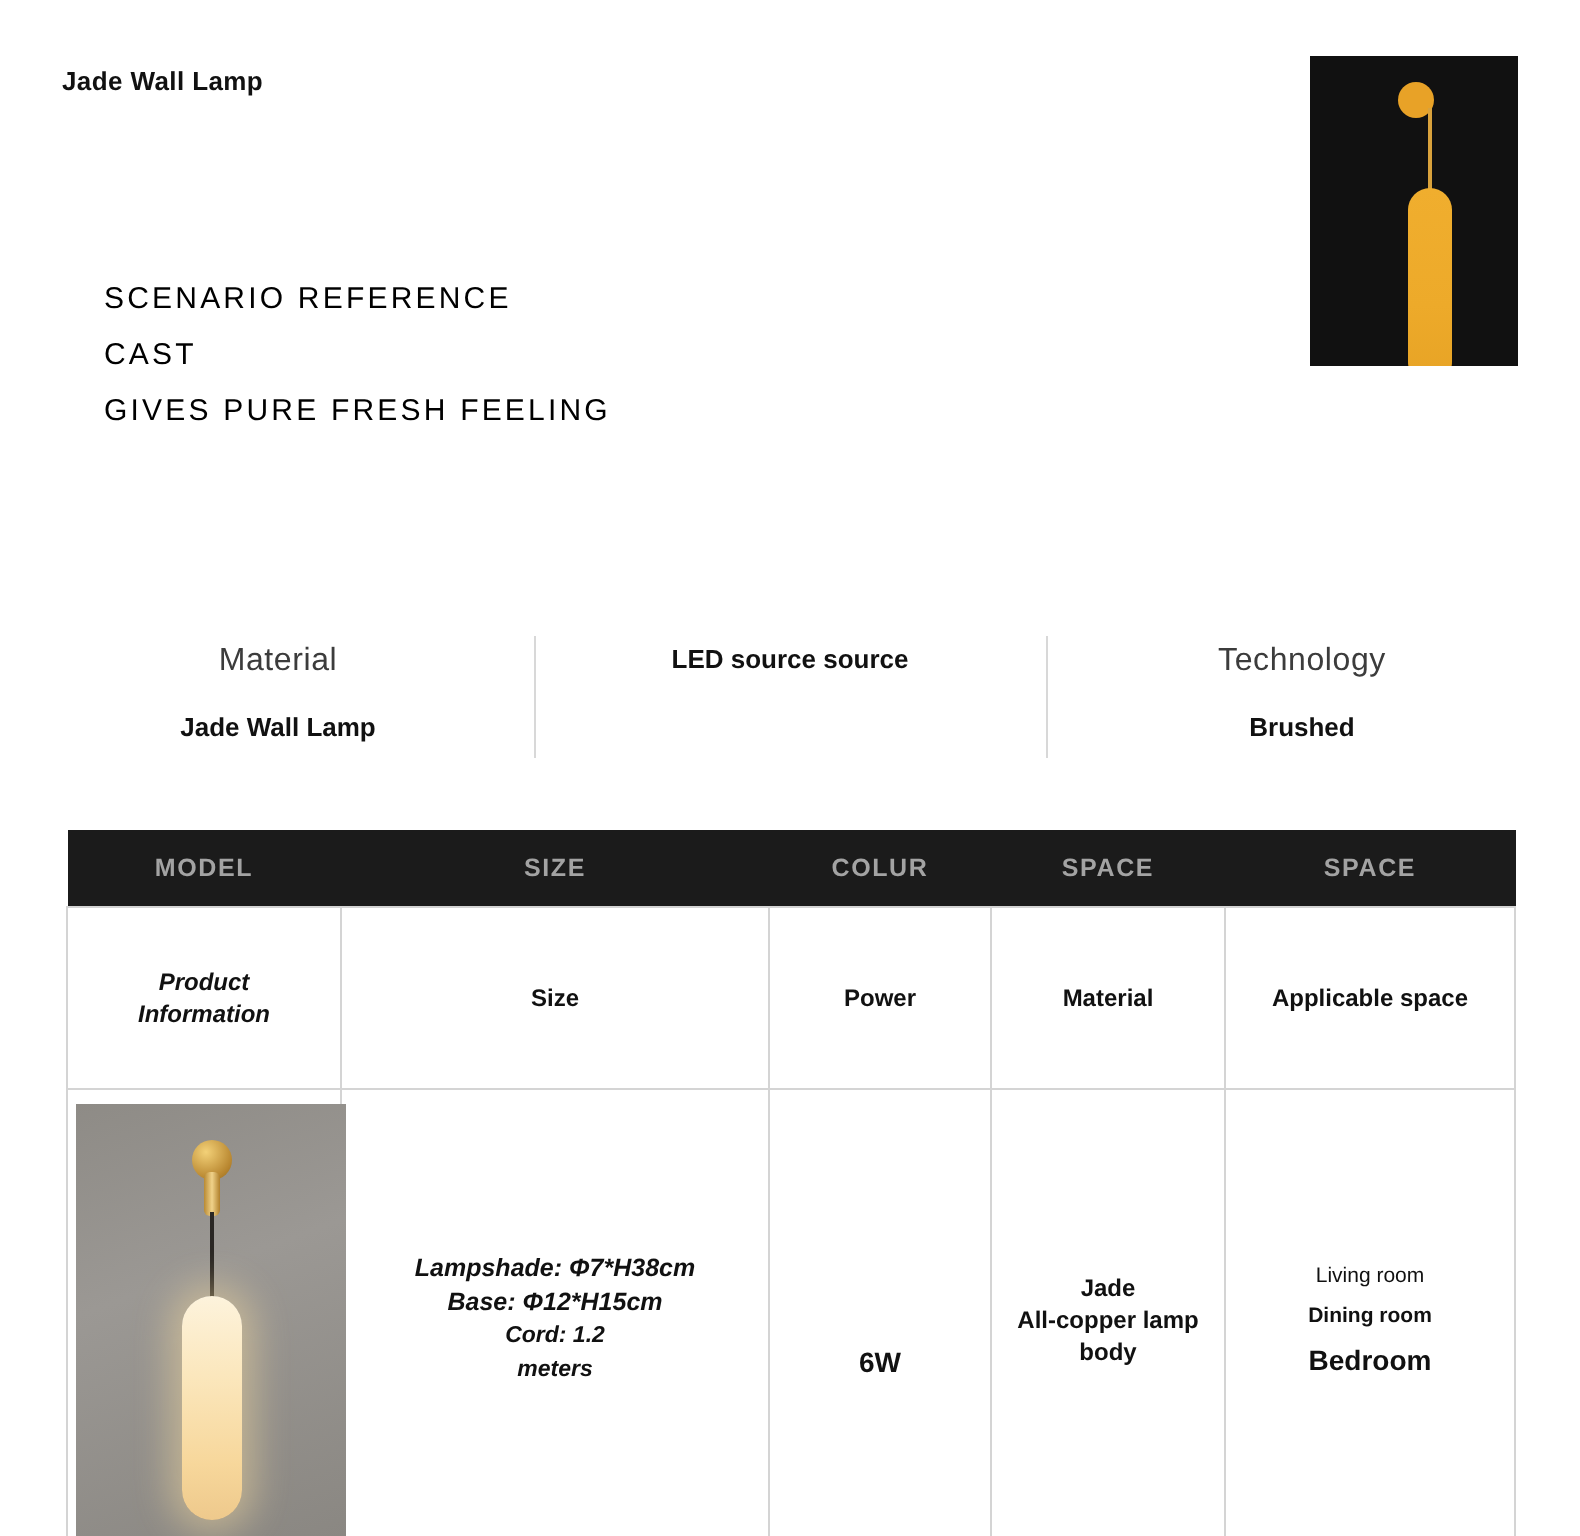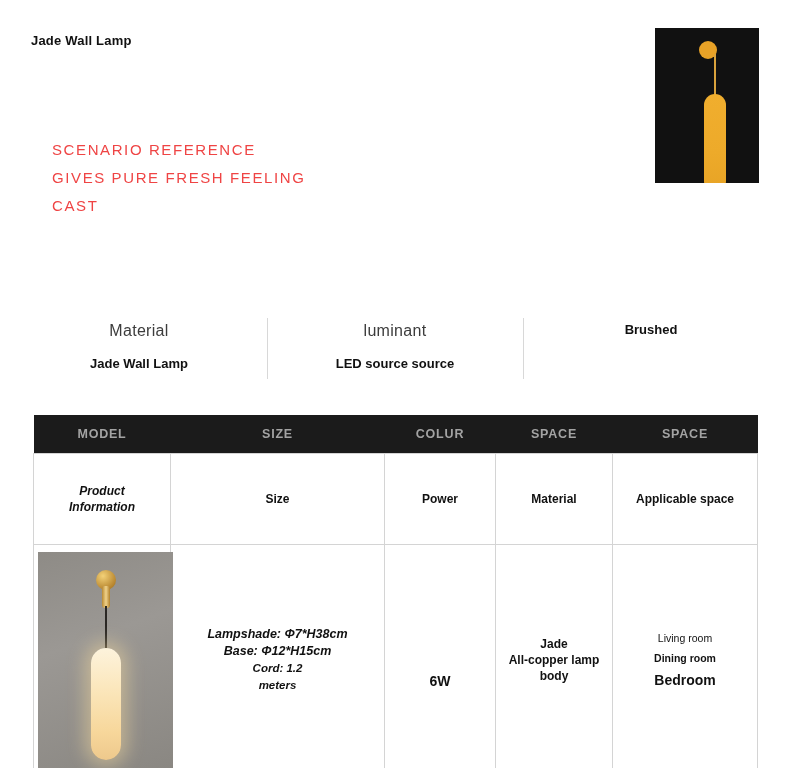--- a/index.html
+++ b/index.html
@@ -29,21 +29,21 @@
 
   .tagline {
     position: absolute;
     left: 52px;
     top: 136px;
     width: 420px;
   }
   .tagline-line {
     font-size: 15px;
     letter-spacing: 1.6px;
-    color: #ef4444;
+    color: #000000;
     line-height: 28px;
     font-weight: 400;
   }
 
   
   .thumb {
     position: absolute;
     left: 655px;
     top: 28px;
     width: 104px;
@@ -214,34 +214,34 @@
 <div class="page-title">Jade Wall Lamp</div>
 
 <div class="thumb">
   <div class="plate"></div>
   <div class="cord"></div>
   <div class="tube"></div>
 </div>
 
 <div class="tagline">
   <div class="tagline-line">SCENARIO REFERENCE</div>
+  <div class="tagline-line">CAST</div>
   <div class="tagline-line">GIVES PURE FRESH FEELING</div>
-  <div class="tagline-line">CAST</div>
 </div>
 
 <div class="specs">
   <div class="spec-col">
     <div class="spec-head">Material</div>
     <div class="spec-val">Jade Wall Lamp</div>
   </div>
   <div class="spec-col">
-    <div class="spec-head">luminant</div>
     <div class="spec-val">LED source source</div>
   </div>
   <div class="spec-col">
+    <div class="spec-head">Technology</div>
     <div class="spec-val">Brushed</div>
   </div>
 </div>
 
 <table class="spec-table">
   <colgroup>
     <col class="col-1">
       <col class="col-2">
       <col class="col-3">
       <col class="col-4">

